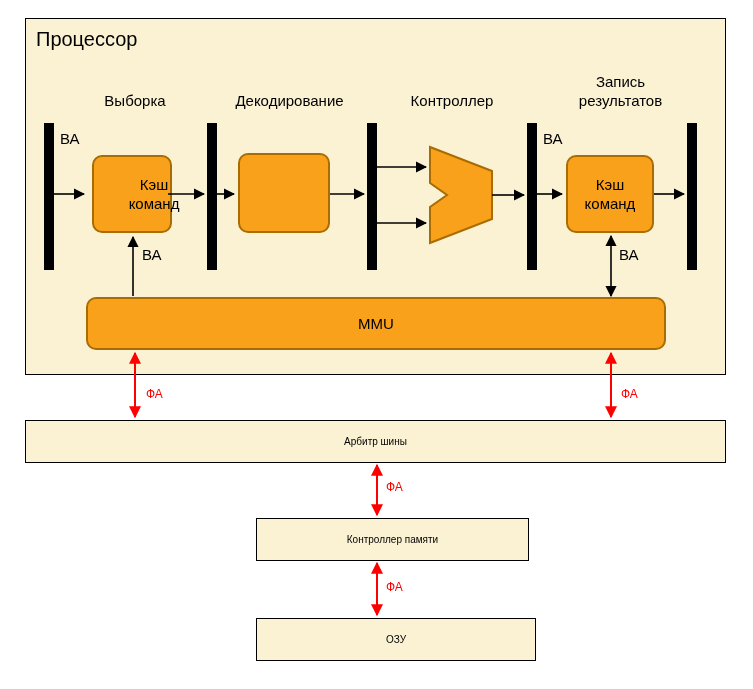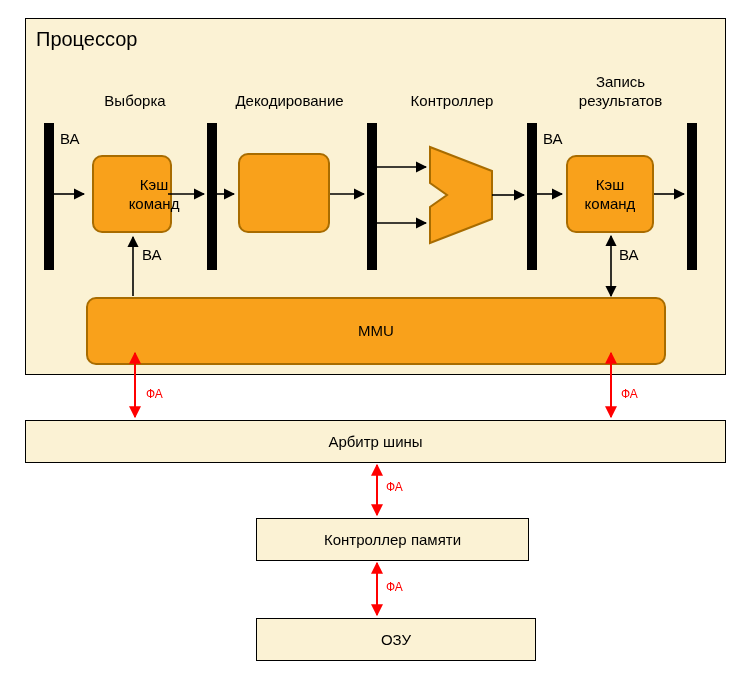--- a/index.html
+++ b/index.html
@@ -30,21 +30,21 @@
     position:absolute;background:var(--block_fill);
     border:2px solid var(--block_border);border-radius:10px;
     box-sizing:border-box;display:flex;align-items:center;justify-content:center;
     font-size:15px;text-align:center;line-height:1.3;
   }
   .block .wrap-narrow{max-width:70px;display:inline-block;}
   .plainbox{
     position:absolute;background:var(--panel_fill);
     border:1.7px solid #000;box-sizing:border-box;
     display:flex;align-items:center;justify-content:center;
-    font-size:15px;
+    font-size:10px;
   }
   .va-label{position:absolute;font-size:15px;color:#000;}
   .fa-label{position:absolute;font-size:12px;color:var(--bus_arrow);}
   svg.wires{position:absolute;left:0;top:0;pointer-events:none;}
   .ln{stroke:var(--wire);stroke-width:1.6;fill:none;}
   .ln-red{stroke:var(--bus_arrow);stroke-width:2;fill:none;}
   .bar{fill:var(--wire);}
   .alu{fill:var(--block_fill);stroke:var(--block_border);stroke-width:2;}
   .mk-black{fill:var(--wire);}
   .mk-red{fill:var(--bus_arrow);}
@@ -65,21 +65,21 @@
   <div class="block" style="left:92px;top:155px;width:80px;height:78px;padding-left:44px;">
     <span class="wrap-narrow">Кэш команд</span>
   </div>
 
   <div class="block" style="left:238px;top:153px;width:92px;height:80px;"></div>
 
   <div class="block" style="left:566px;top:155px;width:88px;height:78px;">
     <span class="wrap-narrow">Кэш команд</span>
   </div>
 
-  <div class="block" style="left:86px;top:297px;width:580px;height:68px;">
+  <div class="block" style="left:86px;top:297px;width:580px;height:53px;">
     <span>MMU</span>
   </div>
 
   <div class="plainbox" style="left:25px;top:420px;width:701px;height:43px;">
     <span>Арбитр шины</span>
   </div>
 
   <div class="plainbox" style="left:256px;top:518px;width:273px;height:43px;">
     <span>Контроллер памяти</span>
   </div>

